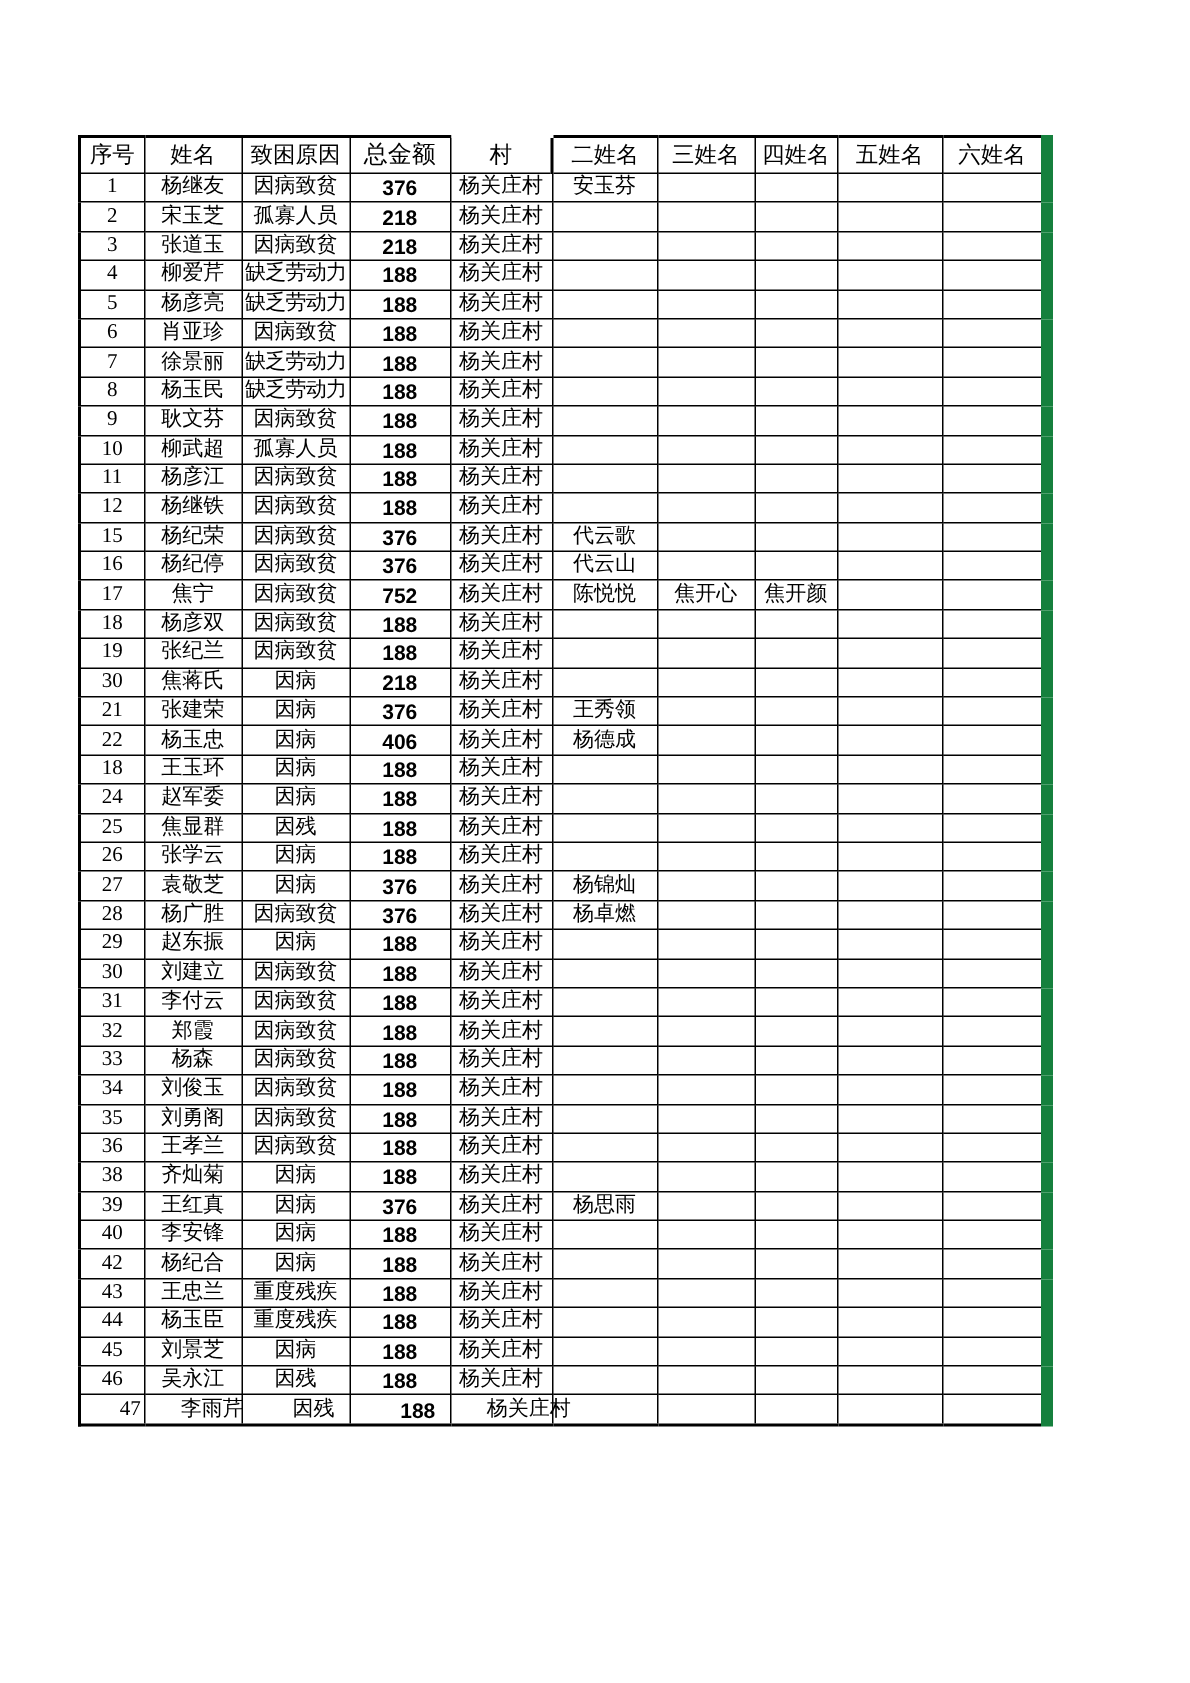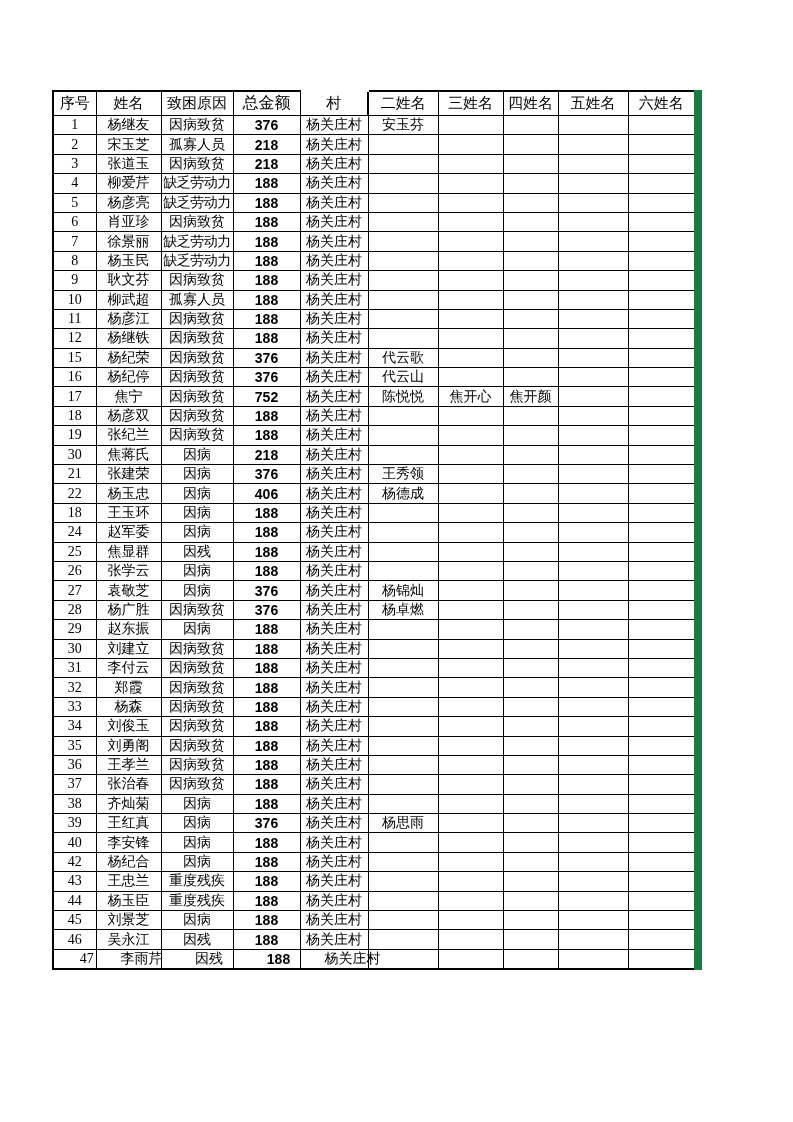--- a/index.html
+++ b/index.html
@@ -516,32 +516,20 @@
           <td>因病致贫</td>
           <td>188</td>
           <td>杨关庄村</td>
           <td></td>
           <td></td>
           <td></td>
           <td></td>
           <td></td>
         </tr>
         <tr>
-          <td>37</td>
-          <td>张治春</td>
-          <td>因病致贫</td>
-          <td>188</td>
-          <td>杨关庄村</td>
-          <td></td>
-          <td></td>
-          <td></td>
-          <td></td>
-          <td></td>
-        </tr>
-        <tr>
           <td>38</td>
           <td>齐灿菊</td>
           <td>因病</td>
           <td>188</td>
           <td>杨关庄村</td>
           <td></td>
           <td></td>
           <td></td>
           <td></td>
           <td></td>

